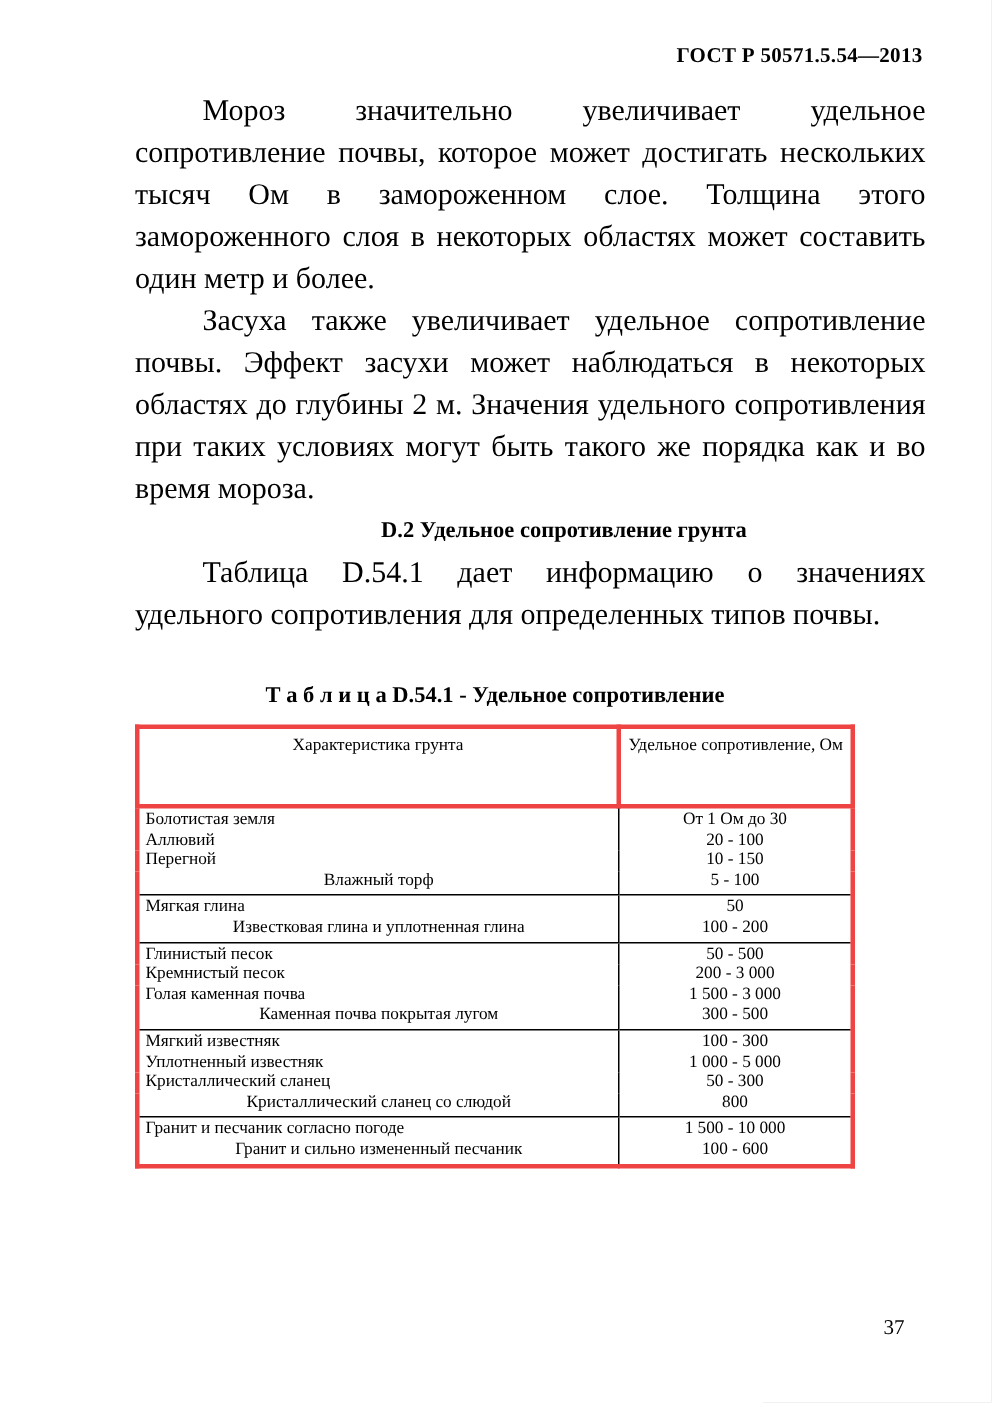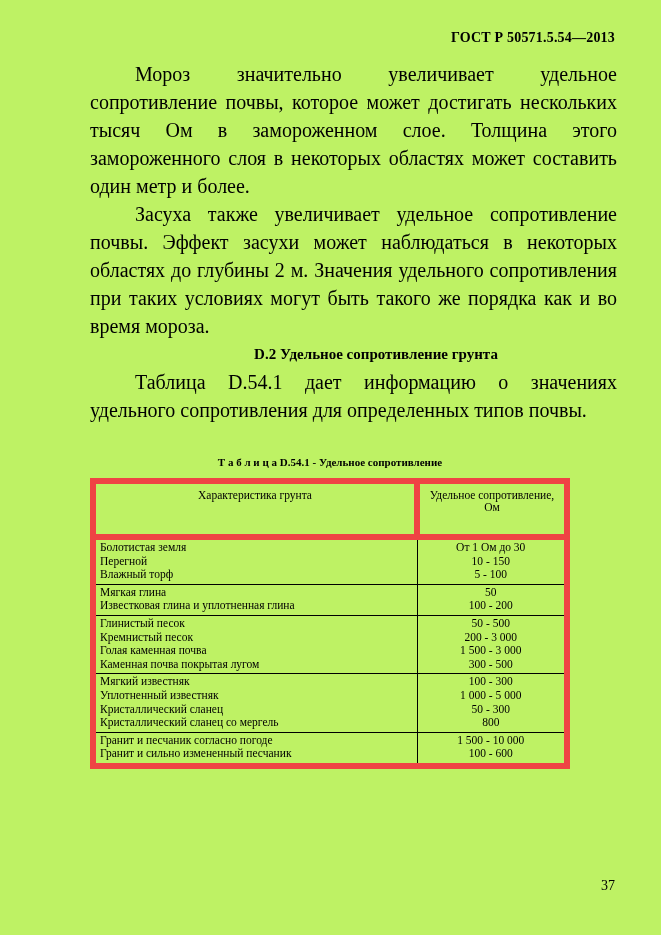--- a/index.html
+++ b/index.html
@@ -1,19 +1,19 @@
 <!DOCTYPE html>
 <html><head>
 <meta charset="utf-8">
 <style>
   html,body { margin:0; padding:0; background:#e8e8e8; }
   .page {
     position:relative;
     width:661px; height:935px;
-    background:#bef264;
+    background:#ffffff;
     font-family:"Liberation Serif", serif;
     color:#000;
     margin:0 auto;
     overflow:hidden;
     box-sizing:border-box;
   }
   .gost-header {
     text-align:right;
     padding:30px 46px 0 0;
     font-weight:bold;
@@ -35,52 +35,52 @@
     line-height:28px;
     font-weight:bold;
     text-indent:45px;
     margin:0;
     text-align:center;
   }
   .table-caption {
     margin:32px 0 10px 0;
     width:480px;
     text-align:center;
-    font-size:11px;
+    font-size:15px;
     font-weight:bold;
   }
   table.res-table {
     border-collapse:collapse;
     width:480px;
     font-size:11.5px;
     table-layout:fixed;
   }
-  table.res-table, table.res-table th { border:6px solid #ef4444; }
+  table.res-table, table.res-table th { border:3px solid #ef4444; }
   table.res-table tbody { border:1px solid #000; }
   table.res-table th {
     font-weight:normal;
     font-size:11.5px;
     vertical-align:top;
     padding-top:5px;
     height:44px;
     text-align:center;
   }
   table.res-table td {
     padding:0 4px;
     line-height:13.6px;
     border-left:1px solid #000;
     border-right:1px solid #000;
   }
   .col-soil { width:316px; text-align:left; }
   .col-res  { text-align:center; }
   table.res-table tbody tr:first-child td { padding-top:1px; }
-  table.res-table tbody tr:last-child td { padding-bottom:2px; }
+  table.res-table tbody tr:last-child td { padding-bottom:2px;text-align:center; }
   .page-number {
     position:absolute;
-    right:46px;
+    right:58px;
     top:878px;
     font-size:14px;
   }
 </style>
 </head>
 <body>
 
 <div class="page">
 
   <div class="gost-header">ГОСТ Р 50571.5.54—2013</div>
@@ -101,20 +101,24 @@
       <thead>
         <tr>
           <th class="col-soil">Характеристика грунта</th>
           <th class="col-res">Удельное сопротивление, Ом</th>
         </tr>
       </thead>
     <tbody>
           <tr>
             <td class="col-soil">Болотистая земля</td>
             <td class="col-res">От 1 Ом до 30</td>
+          </tr>
+          <tr>
+            <td class="col-soil">Аллювий</td>
+            <td class="col-res">20 - 100</td>
           </tr>
           <tr>
             <td class="col-soil">Перегной</td>
             <td class="col-res">10 - 150</td>
           </tr>
           <tr>
             <td class="col-soil">Влажный торф</td>
             <td class="col-res">5 - 100</td>
           </tr>
         </tbody>
@@ -153,21 +157,21 @@
           </tr>
           <tr>
             <td class="col-soil">Уплотненный известняк</td>
             <td class="col-res">1 000 - 5 000</td>
           </tr>
           <tr>
             <td class="col-soil">Кристаллический сланец</td>
             <td class="col-res">50 - 300</td>
           </tr>
           <tr>
-            <td class="col-soil">Кристаллический сланец со мергель</td>
+            <td class="col-soil">Кристаллический сланец со слюдой</td>
             <td class="col-res">800</td>
           </tr>
         </tbody>
         <tbody>
           <tr>
             <td class="col-soil">Гранит и песчаник согласно погоде</td>
             <td class="col-res">1 500 - 10 000</td>
           </tr>
           <tr>
             <td class="col-soil">Гранит и сильно измененный песчаник</td>

